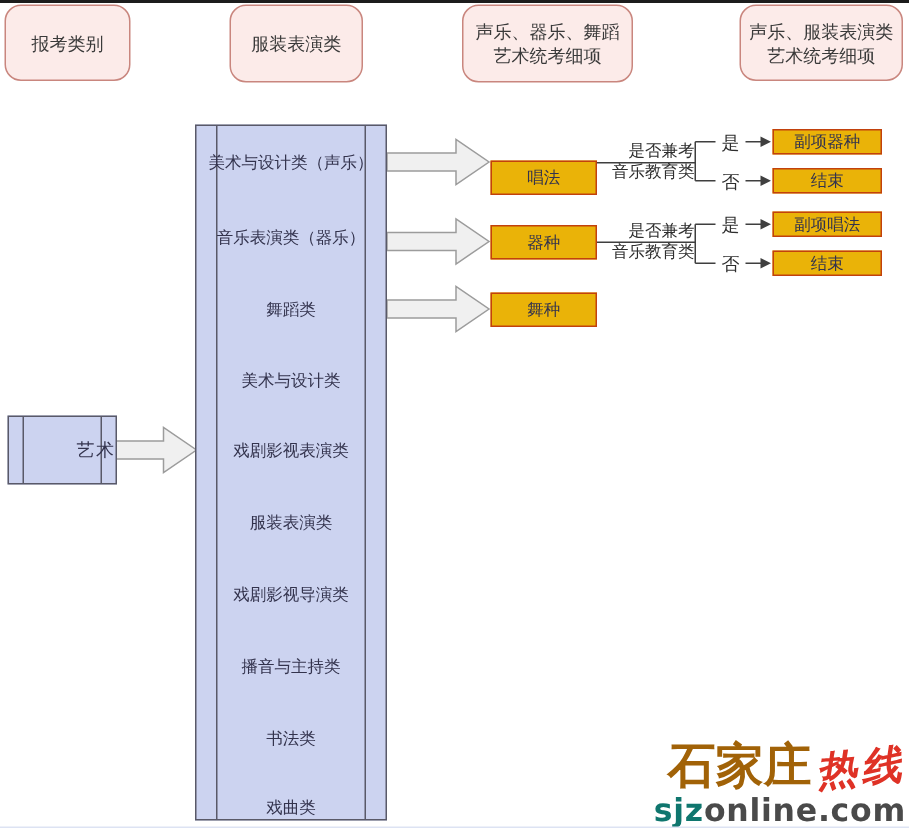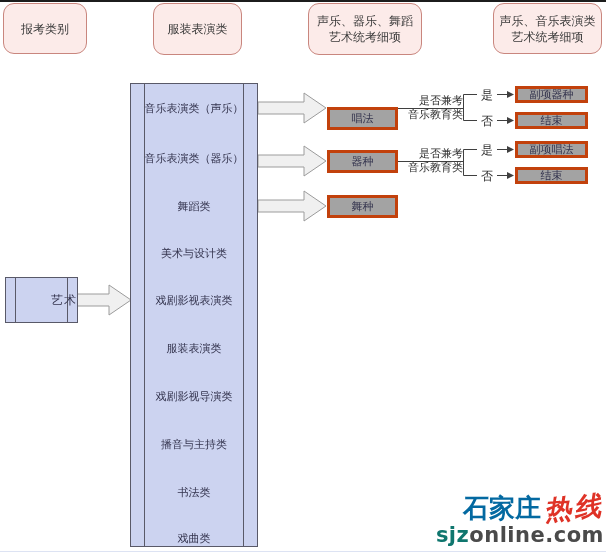--- a/index.html
+++ b/index.html
@@ -31,38 +31,38 @@
     position:absolute;left:0;right:0;top:14px;text-align:right;
     font-size:12px;color:#33334d;letter-spacing:1px;
   }
   .cat{
     position:absolute;left:0;right:0;height:16px;text-align:center;
     font-size:11px;line-height:16px;color:#33334d;white-space:nowrap;
   }
 
   
   .node{
-    position:absolute;background:#a3a3a3;border:3px solid #c2410c;box-sizing:border-box;
+    position:absolute;background:#eab308;border:1px solid #c2410c;box-sizing:border-box;
     display:flex;align-items:center;justify-content:center;
     font-size:11px;color:#33334d;white-space:nowrap;
   }
 
   .qtext{
     position:absolute;width:64px;text-align:right;font-size:11px;line-height:14px;
     color:#2e2e2e;white-space:nowrap;
   }
   .ynlabel{
     position:absolute;width:18px;height:16px;text-align:center;
     font-size:12px;line-height:16px;color:#2e2e2e;
   }
 
   
   .wm{position:absolute;left:426px;top:494px;width:178px;text-align:right;line-height:1;}
   .wm .brand{white-space:nowrap;}
-  .wm .brand-bold{font-size:26px;font-weight:bold;color:#0369a1;letter-spacing:0px;}
+  .wm .brand-bold{font-size:32px;font-weight:bold;color:#a16207;letter-spacing:0px;}
   .wm .brand-red{
     font-size:27px;font-weight:bold;font-style:italic;color:#df3226;
     display:inline-block;transform:rotate(-5deg);margin-left:3px;letter-spacing:3px;
   }
   .wm .url{font-size:21px;font-weight:bold;margin-top:4px;letter-spacing:0.5px;white-space:nowrap;}
   .wm .url-red{color:#0f766e;}
   .wm .url-dark{color:#4a4a4a;}
 </style>
 </head>
 <body>
@@ -103,34 +103,34 @@
     <span>报考类别</span>
   </div>
   <div class="hdr" style="left:153px;top:3px;width:87px;height:50px">
     <span>服装表演类</span>
   </div>
   <div class="hdr" style="left:308px;top:3px;width:112px;height:50px">
     <span>声乐、器乐、舞蹈</span>
     <span>艺术统考细项</span>
   </div>
   <div class="hdr" style="left:493px;top:3px;width:107px;height:49px">
-    <span>声乐、音乐表演类</span>
+    <span>声乐、服装表演类</span>
     <span>艺术统考细项</span>
   </div>
 
   <div class="proc" style="left:5px;top:277px;width:73px;height:46px">
     <div class="innerline-l2"></div>
     <div class="innerline-r2"></div>
     <div class="startlabel">艺术</div>
   </div>
 
   <div class="proc" style="left:130px;top:83px;width:128px;height:464px">
     <div class="innerline-l"></div>
     <div class="innerline-r"></div>
-    <div class="cat" style="top:17px">音乐表演类（声乐）</div>
+    <div class="cat" style="top:17px">美术与设计类（声乐）</div>
     <div class="cat" style="top:67px">音乐表演类（器乐）</div>
     <div class="cat" style="top:115px">舞蹈类</div>
     <div class="cat" style="top:162px">美术与设计类</div>
     <div class="cat" style="top:209px">戏剧影视表演类</div>
     <div class="cat" style="top:257px">服装表演类</div>
     <div class="cat" style="top:305px">戏剧影视导演类</div>
     <div class="cat" style="top:353px">播音与主持类</div>
     <div class="cat" style="top:401px">书法类</div>
     <div class="cat" style="top:447px">戏曲类</div>
   </div>

